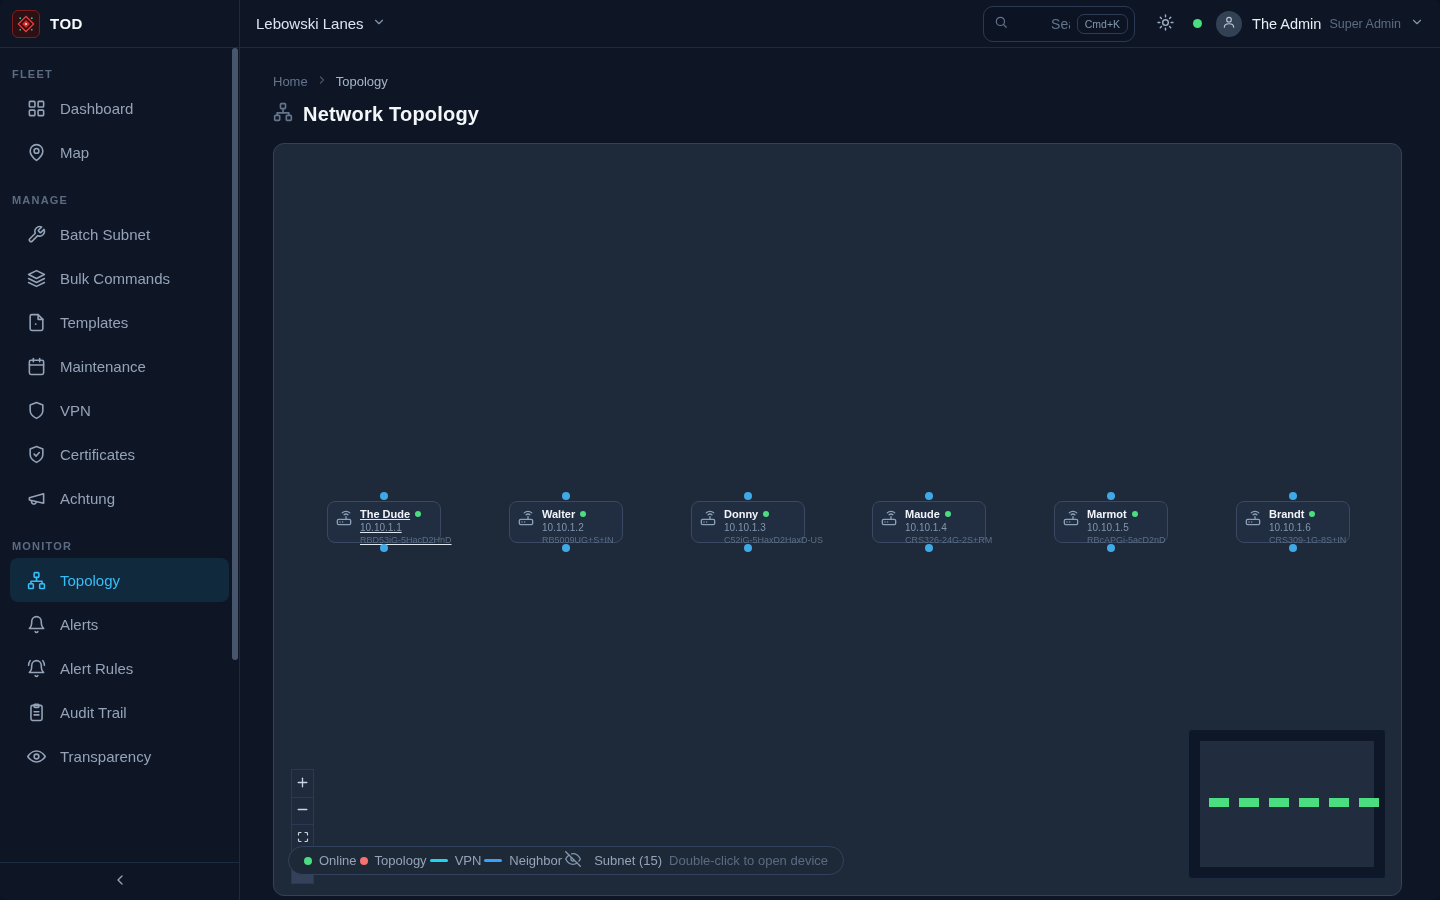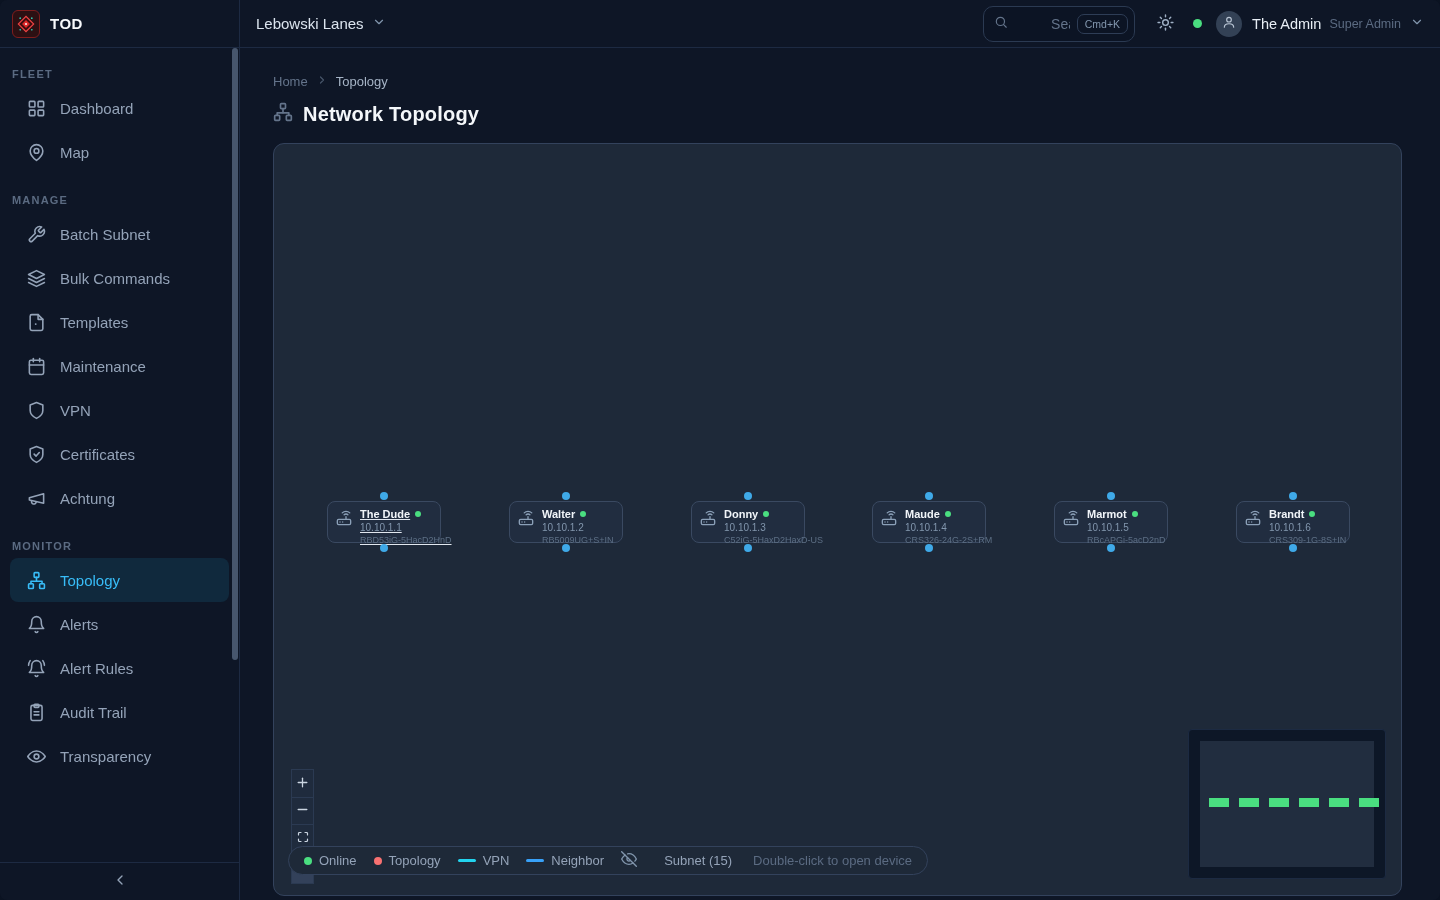--- a/index.html
+++ b/index.html
@@ -68,21 +68,21 @@
   .node-name { font-size:11px; font-weight:bold; color:#f1f5f9; white-space:nowrap; }
   .node-status { width:6px; height:6px; border-radius:50%; background:var(--online); }
   .node-ip { font-size:10px; color:#8296ad; margin-top:2px; }
   .node-model { font-size:9px; color:#5d6f85; margin-top:2px; white-space:nowrap; }
 
   .controls { position:absolute; left:17px; top:625px; width:23px; border:1px solid #2b3a52; background:#1f2b3d; z-index:1; }
   .ctrl-btn { width:100%; height:27px; display:flex; align-items:center; justify-content:center; background:none; border:none; border-top:1px solid #2b3a52; color:#cbd5e1; cursor:pointer; }
   .ctrl-btn:first-child { border-top:none; }
   .ctrl-btn.lock { background:#33415a; height:32px; }
 
-  .legend { position:absolute; left:14px; top:702px; height:29px; display:flex; align-items:center; gap:17px; padding:0 15px; background:#1e2938; border:1px solid #33425c; border-radius:15px; font-size:13px; color:var(--muted); z-index:2; white-space:nowrap; }
+  .legend { position:absolute; left:14px; top:702px; height:29px; display:flex; align-items:center; gap:3px; padding:0 15px; background:#1e2938; border:1px solid #33425c; border-radius:15px; font-size:13px; color:var(--muted); z-index:2; white-space:nowrap; }
   .legend-item { display:flex; align-items:center; gap:7px; }
   .legend-dot { width:8px; height:8px; border-radius:50%; }
   .legend-line { width:18px; height:3px; border-radius:2px; }
   .legend .eye-toggle { color:#8296ad; display:flex; cursor:pointer; background:none; border:none; }
   .legend .subnet { margin-left:10px; }
   .legend .hint { color:#5b6b82; margin-left:4px;text-align:right; }
 
   .minimap { position:absolute; left:914px; top:585px; width:198px; height:150px; background:#0d1727; border:1px solid #1c2a42; border-radius:4px; padding:11px; z-index:1; cursor:pointer; }
   .minimap-inner { width:100%; height:100%; background:#212d3f; position:relative; }
   .minimap-bars { position:absolute; left:9px; top:57px; display:flex; gap:10px; }

